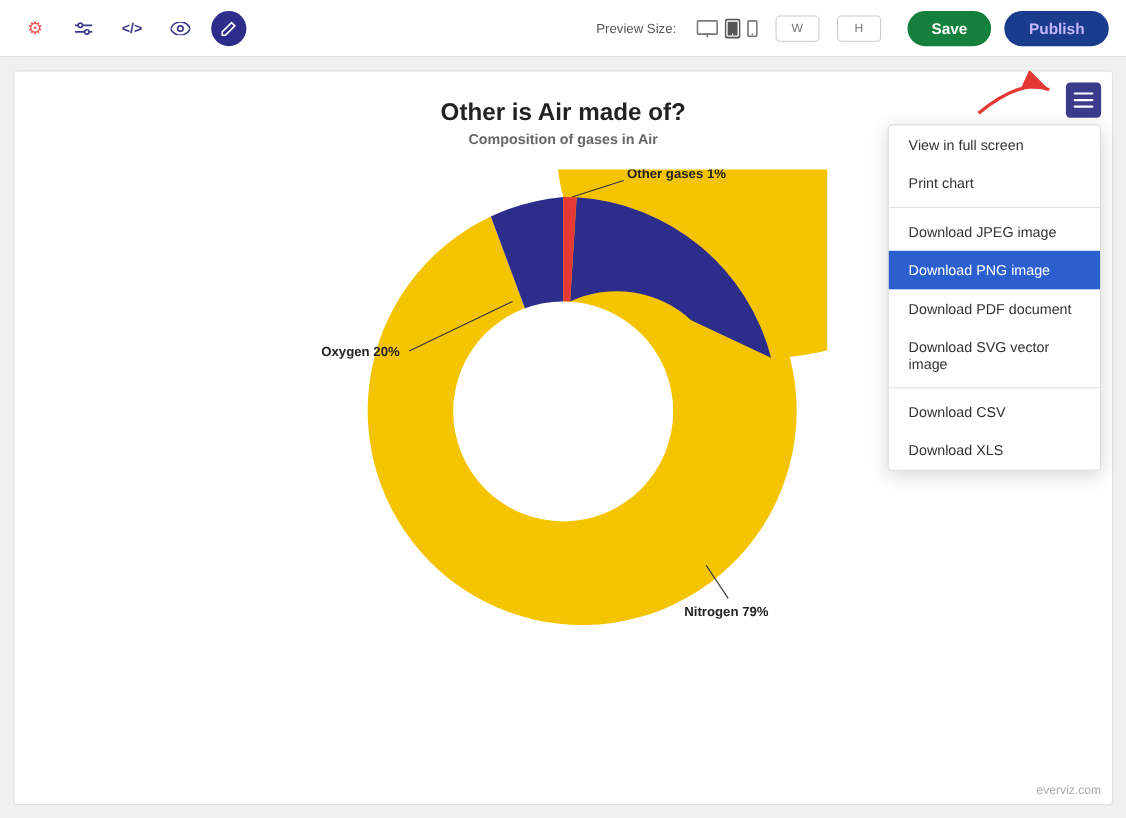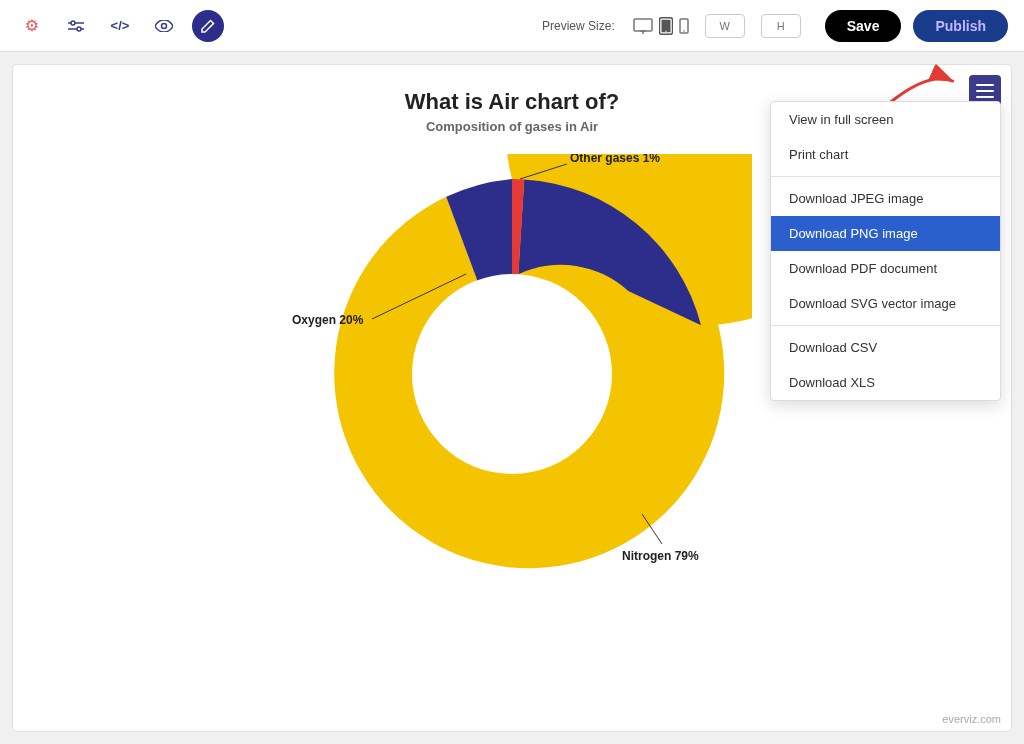--- a/index.html
+++ b/index.html
@@ -36,21 +36,21 @@
     }
     .preview-icons { display: flex; gap: 4px; align-items: center; }
     .preview-input {
       width: 40px; height: 24px;
       border: 1px solid #ccc; border-radius: 4px;
       font-size: 11px; text-align: center; color: #555;
       margin-left: 4px;
     }
 
     .btn-save {
-      background: #000000; color: #fff;
+      background: #15803d; color: #fff;
       border: none; border-radius: 24px;
       padding: 8px 22px; font-size: 14px; font-weight: 600;
       cursor: pointer; margin-left: 12px;
     }
     .btn-publish {
       background: #1a3c8c; color: #c4b5fd;
       border: none; border-radius: 24px;
       padding: 8px 22px; font-size: 14px; font-weight: 600;
       cursor: pointer;
     }
@@ -108,26 +108,26 @@
       position: absolute;
       top: 2px; right: 48px;
       font-size: 32px; color: #e53935;
       transform: rotate(-10deg);
       pointer-events: none;
     }
 
     
     .dropdown-menu {
       position: absolute;
-      top: 36px; right: 10px;
+      top: 48px; right: 10px;
       background: #fff;
       border: 1px solid #ddd;
       border-radius: 4px;
       box-shadow: 0 4px 16px rgba(0,0,0,0.15);
-      width: 231px;
+      width: 194px;
       z-index: 100;
     }
     .dropdown-item {
       padding: 10px 18px;
       font-size: 13px; color: #333;
       cursor: pointer;
       display: block;
     }
     .dropdown-item.active {
       background: #2b5fce; color: #fff;
@@ -194,21 +194,21 @@
   <input class="preview-input" placeholder="W" type="text" style="">
   <input class="preview-input" placeholder="H" type="text" style="">
 
   <button class="btn-save">Save</button>
   <button class="btn-publish">Publish</button>
 </div>
 
 <div id="main">
 
   <div class="chart-title">
-    <h2>What is Air chart of?</h2>
+    <h2>Other is Air made of?</h2>
     <p>Composition of gases in Air</p>
   </div>
 
   <div class="chart-area">
     <svg viewBox="0 0 480 440" width="480" height="440" style="position:absolute; top:10px; left:20px;">
 
       <path d="
         M 240 220
         L 240 25
         A 195 195 0 1 1 174.2 42.8

